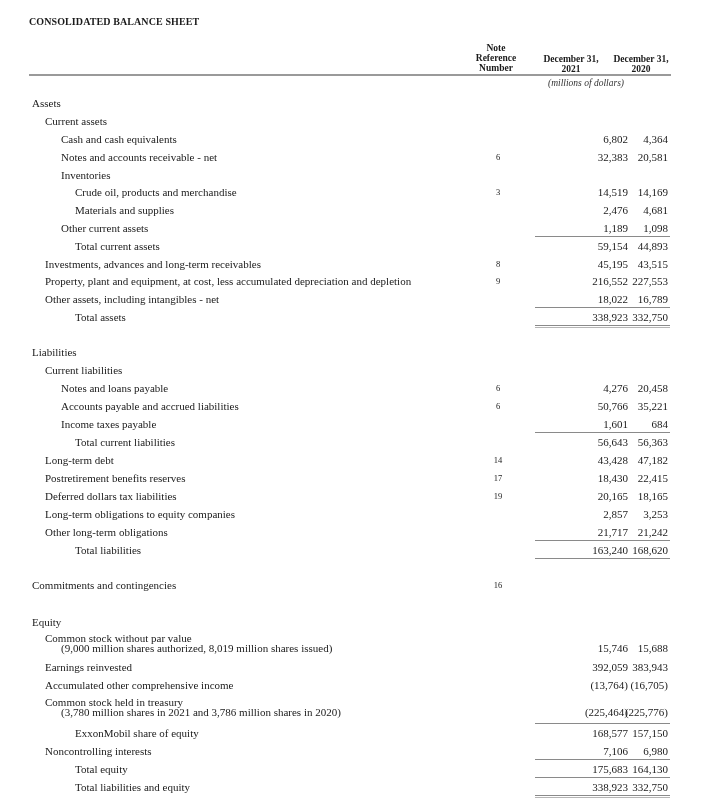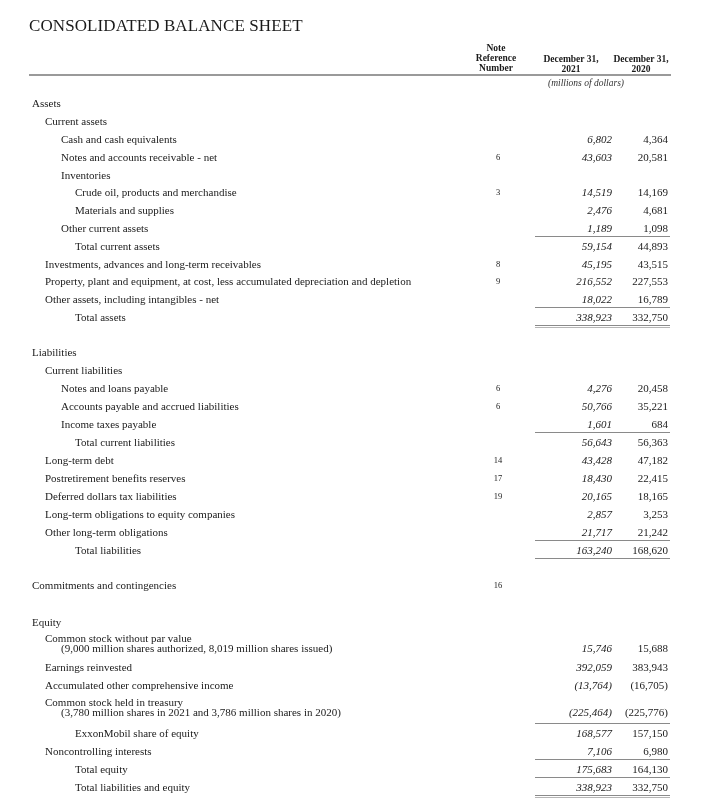--- a/index.html
+++ b/index.html
@@ -3,21 +3,21 @@
 <meta charset="utf-8">
 <style>
   html, body { margin: 0; padding: 0; background: #ffffff; }
   body {
     width: 706px; height: 800px; position: relative; overflow: hidden;
     font-family: "Liberation Serif", "DejaVu Serif", serif;
     color: #1a1a1a;
   }
   .title {
     position: absolute; left: 29px; top: 16px;
-    font-size: 17px; font-weight: normal; letter-spacing: 0.1px;
+    font-size: 10px; font-weight: bold; letter-spacing: 0.1px;
   }
   .hdr {
     position: absolute; font-size: 9.5px; font-weight: bold;
     text-align: center; line-height: 10px;
   }
   .hdr-note { left: 468px; top: 43px; width: 56px; }
   .hdr-2021 { left: 531px; top: 54px; width: 80px; }
   .hdr-2020 { left: 601px; top: 54px; width: 80px; }
   .hdr-rule {
     position: absolute; left: 29px; top: 74px; width: 642px; height: 2px;
@@ -26,21 +26,21 @@
   .units {
     position: absolute; left: 548px; top: 78px; width: 120px;
     font-size: 9.5px; font-style: italic; text-align: left; color: #333;
   }
   .row {
     position: absolute; left: 0; width: 706px; height: 18px;
     font-size: 11px;
   }
   .row .label { position: absolute; top: 2px; white-space: nowrap; }
   .row .note  { position: absolute; left: 478px; top: 3px; width: 40px; text-align: center; font-size: 8.5px; }
-  .row .v21   { position: absolute; left: 556px; top: 2px; width: 56px; text-align: right; font-style: italic; }
+  .row .v21   { position: absolute; left: 572px; top: 2px; width: 56px; text-align: right; }
   .row .v20   { position: absolute; left: 611px; top: 2px; width: 57px; text-align: right; }
   .row .label2 { position: absolute; top: 12px; white-space: nowrap; }
   .row.two { height: 26px; }
   .row.two .v21, .row.two .v20 { top: 12px; }
   .ind0 { left: 32px; }
   .ind1 { left: 45px; }
   .ind2 { left: 61px; }
   .ind3 { left: 75px; }
   .rule {
     position: absolute; height: 1px; background: #8a8a8a;
@@ -77,21 +77,21 @@
 </div>
 <div class="row" style="top:131px">
   <span class="label ind2">Cash and cash equivalents</span>
   <span class="note"></span>
   <span class="v21">6,802</span>
   <span class="v20">4,364</span>
 </div>
 <div class="row" style="top:149px">
   <span class="label ind2">Notes and accounts receivable - net</span>
   <span class="note">6</span>
-  <span class="v21">43,603</span>
+  <span class="v21">32,383</span>
   <span class="v20">20,581</span>
 </div>
 <div class="row" style="top:167px">
   <span class="label ind2">Inventories</span>
 </div>
 <div class="row" style="top:184px">
   <span class="label ind3">Crude oil, products and merchandise</span>
   <span class="note">3</span>
   <span class="v21">14,519</span>
   <span class="v20">14,169</span>

